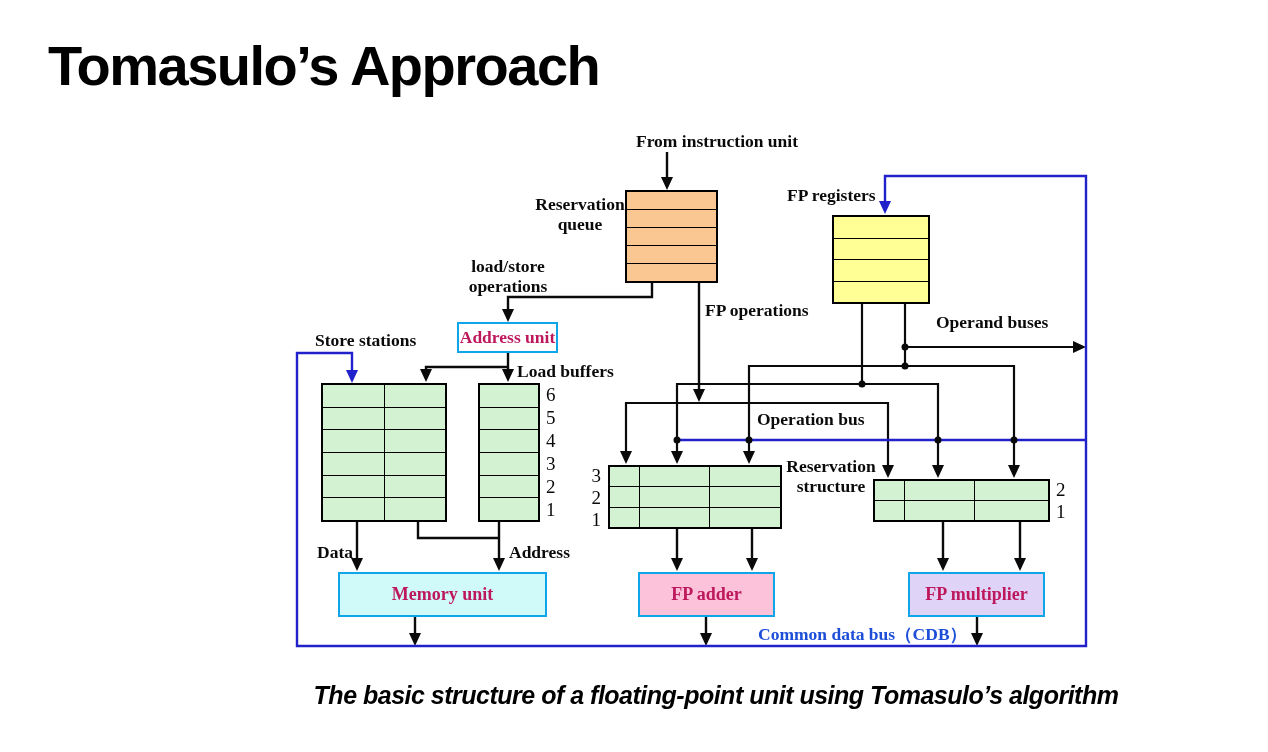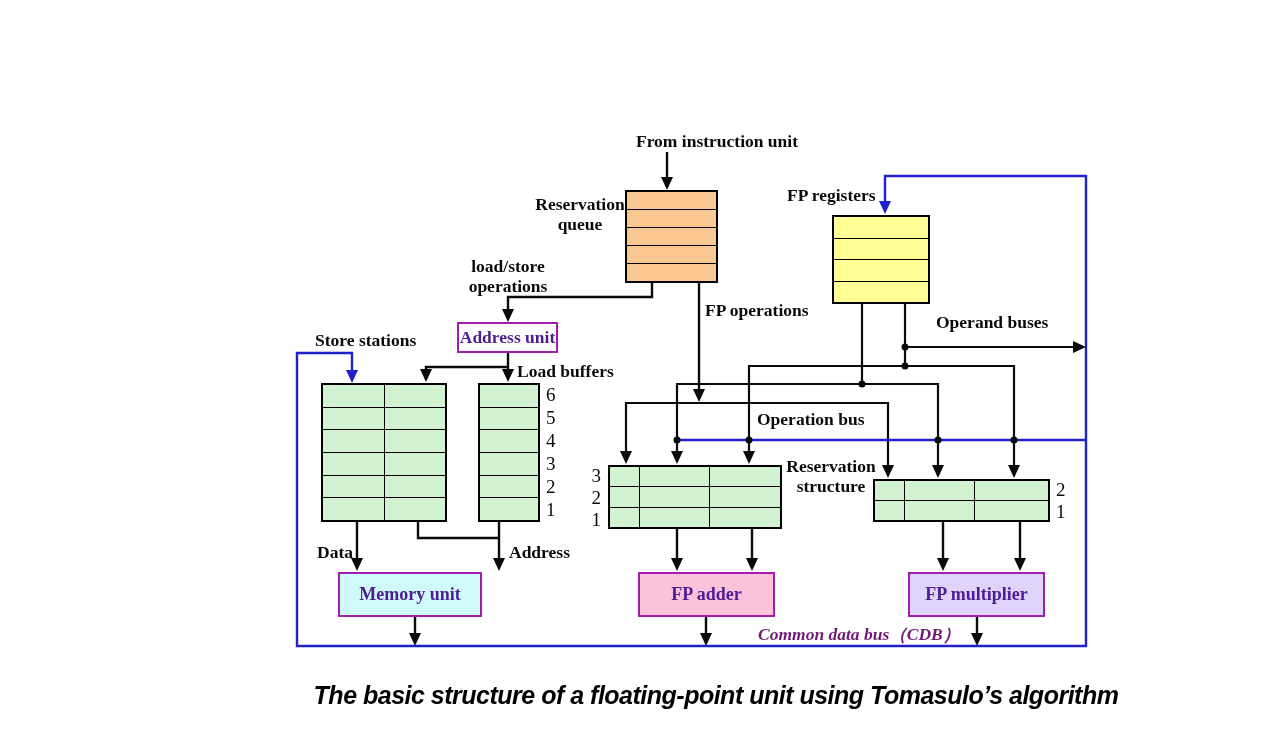--- a/index.html
+++ b/index.html
@@ -5,40 +5,41 @@
   html,body{margin:0;padding:0;background:#fff;}
   #slide{position:relative;width:1268px;height:752px;background:#ffffff;overflow:hidden;
          font-family:"Liberation Serif",serif;}
   #page-title{position:absolute;left:48px;top:33px;font-family:"Liberation Sans",sans-serif;
               font-weight:bold;font-size:56px;letter-spacing:-1.5px;color:#000;white-space:nowrap;}
   #caption{position:absolute;left:716px;top:681px;transform:translateX(-50%);
            font-family:"Liberation Sans",sans-serif;font-style:italic;font-weight:bold;
            font-size:25px;letter-spacing:-0.5px;color:#000;white-space:nowrap;}
   .lbl{position:absolute;font-weight:bold;font-size:17.5px;line-height:20px;color:#0a0a0a;white-space:nowrap;}
   .lbl.ctr{transform:translateX(-50%);text-align:center;}
-  .lbl.blue{color:#701a75;font-style:italic;}
+  .lbl.blue{color:#1d4ed8;}
   svg#wires{position:absolute;left:0;top:0;}
   .tbl{position:absolute;border:2px solid #000;box-sizing:border-box;display:flex;flex-direction:column;}
   .tbl .row{flex:1;display:flex;border-top:1.6px solid #000;}
   .tbl .row:first-child{border-top:none;}
   .tbl .cell{box-sizing:border-box;border-left:1.6px solid #000;flex:1;}
   .tbl .cell:first-child{border-left:none;}
   .rs3 .cell:nth-child(1){flex:0 0 29px;}
   .rs3 .cell:nth-child(2){flex:0 0 70px;}
-  .box{position:absolute;border:2px solid #a21caf;box-sizing:border-box;display:flex;align-items:center;
-       justify-content:center;font-weight:bold;font-size:18px;color:#4c1d95;white-space:nowrap;}
+  .box{position:absolute;border:2px solid #0ea5e9;box-sizing:border-box;display:flex;align-items:center;
+       justify-content:center;font-weight:bold;font-size:18px;color:#be185d;white-space:nowrap;}
   .slots{position:absolute;display:flex;flex-direction:column;font-size:19px;color:#0a0a0a;}
   .slots span{flex:1;display:flex;align-items:center;}
   .slots.right span{justify-content:flex-end;}
 </style>
 </head>
 <body>
 
 <div id="slide">
 
+  <div id="page-title">Tomasulo’s Approach</div>
 
   <svg id="wires" width="1268" height="752" viewBox="0 0 1268 752">
 
     <g stroke="#0a0a0a" stroke-width="2.4" fill="none">
       <polyline points="667,152 667,181"></polyline>
       <polyline points="652,283 652,297 508,297 508,313"></polyline>
       <polyline points="508,353 508,373"></polyline>
       <polyline points="508,367 426,367 426,373"></polyline>
       <polyline points="699,283 699,393"></polyline>
     </g>
@@ -231,19 +232,19 @@
         <div class="cell"></div>
         <div class="cell"></div>
       </div>
   </div>
   <div class="slots" style="left:1056px;top:479px;height:43px;width:20px;">
     <span>2</span>
     <span>1</span>
   </div>
 
   <div class="box" style="left:457px;top:322px;width:101px;height:31px;background:#fff;font-size:17.5px;">Address unit</div>
-  <div class="box" style="left:338px;top:572px;width:144px;height:45px;background:#D0FAFA;">Memory unit</div>
+  <div class="box" style="left:338px;top:572px;width:209px;height:45px;background:#D0FAFA;">Memory unit</div>
   <div class="box" style="left:638px;top:572px;width:137px;height:45px;background:#FBC2DA;">FP adder</div>
   <div class="box" style="left:908px;top:572px;width:137px;height:45px;background:#DFD3F7;">FP multiplier</div>
 
   <div id="caption">The basic structure of a floating-point unit using Tomasulo’s algorithm</div>
 
 </div>
 
 </body></html>

